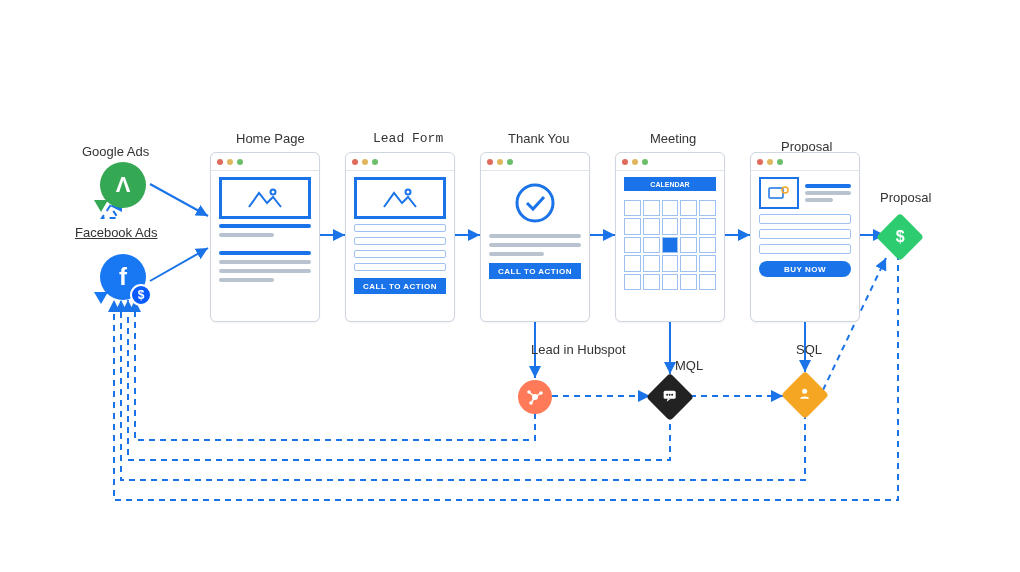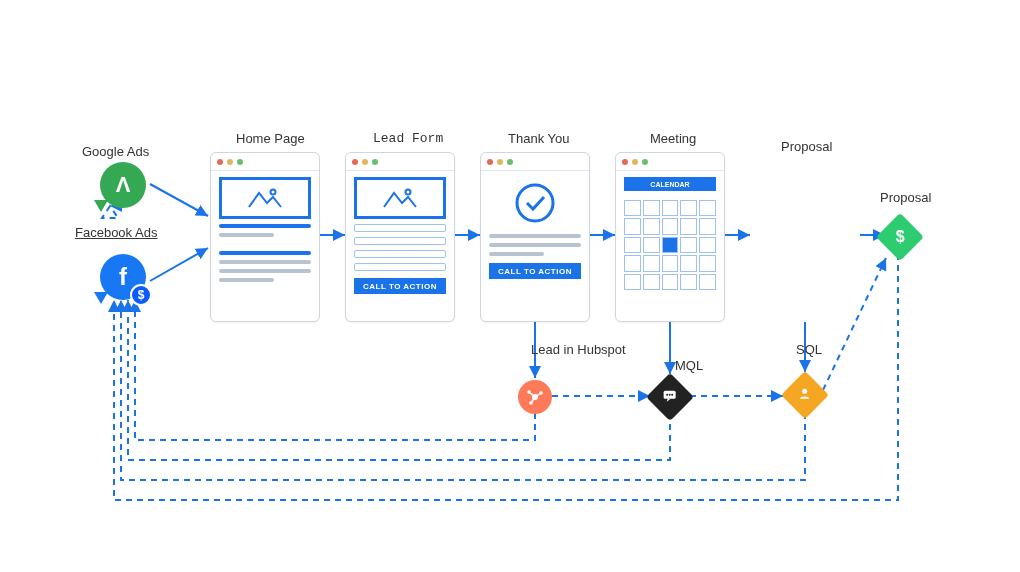--- a/index.html
+++ b/index.html
@@ -279,20 +279,46 @@
         <div class="calcell"></div>
           <div class="calcell"></div>
           <div class="calcell"></div>
           <div class="calcell"></div>
           <div class="calcell"></div>
       </div>
     </div>
   </div>
 
   <div class="lbl" style="left:781px; top:139px;">Proposal</div>
+  <div class="card" style="left:750px; top:152px;">
+    <div class="tbar">
+        <span class="dot r"></span>
+        <span class="dot y"></span>
+        <span class="dot g"></span>
+      </div>
+    <div class="cbody">
+      <div style="display:flex;gap:6px;">
+        <div style="width:40px;height:32px;border:2px solid #1a73e8;display:flex;align-items:center;justify-content:center;">
+          <svg width="22" height="16" viewBox="0 0 22 16">
+              <rect x="1" y="3" width="14" height="10" rx="1" fill="none" stroke="#1a73e8" stroke-width="1.5"></rect>
+              <circle cx="17" cy="5" r="3" fill="none" stroke="#f5a623" stroke-width="1.5"></circle>
+            </svg>
+        </div>
+        <div style="flex:1;display:flex;flex-direction:column;gap:3px;justify-content:center;">
+          <div class="line bl"></div>
+            <div class="line"></div>
+            <div class="line short"></div>
+        </div>
+      </div>
+      <div style="height:10px;border:1px solid #9fc1f2;border-radius:2px;"></div>
+      <div style="height:10px;border:1px solid #9fc1f2;border-radius:2px;"></div>
+      <div style="height:10px;border:1px solid #9fc1f2;border-radius:2px;"></div>
+      <div class="cta" style="border-radius:8px;">BUY NOW</div>
+    </div>
+  </div>
 
   <div class="lbl" style="left:880px; top:190px;">Proposal</div>
   <div class="diamond" style="left:883px; top:220px; background:#2ecc71;">
     <span style="font-weight:700;font-size:16px;">$</span>
   </div>
 
   <div class="lbl" style="left:495px; top:342px;margin-left:36px;">Lead in Hubspot</div>
   <div class="circ" style="left:518px; top:380px; background:#ff7a59;">
     <svg width="18" height="18" viewBox="0 0 18 18">
         <circle cx="9" cy="9" r="3" fill="#fff"></circle>

